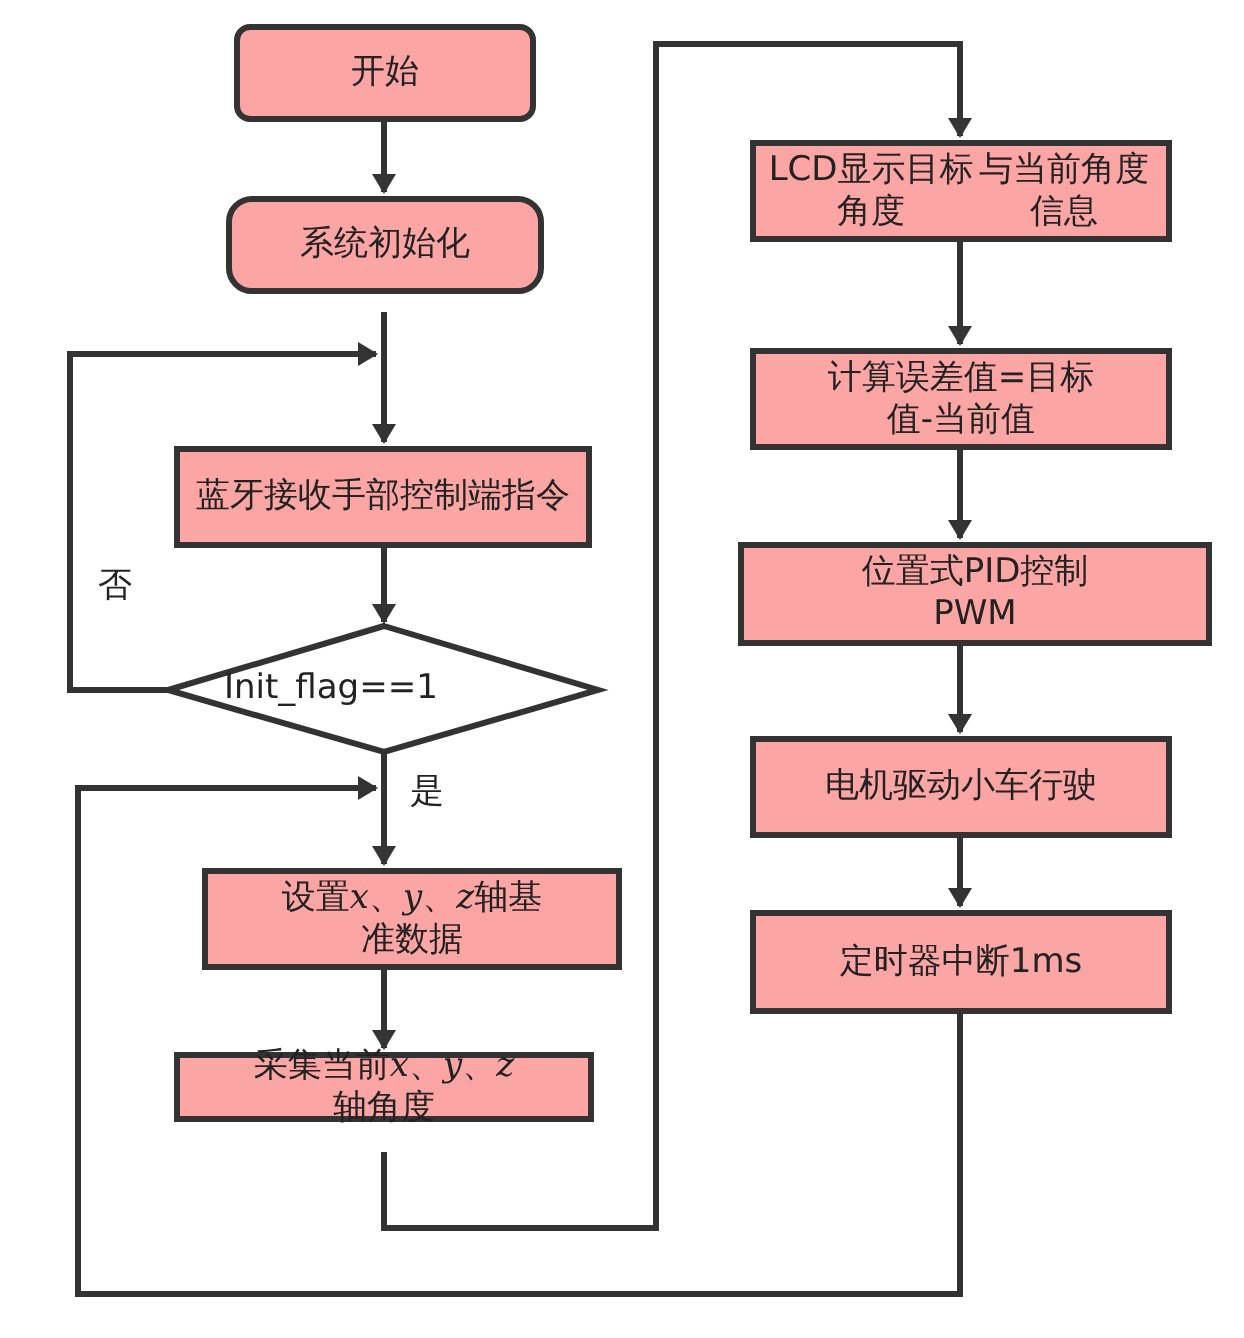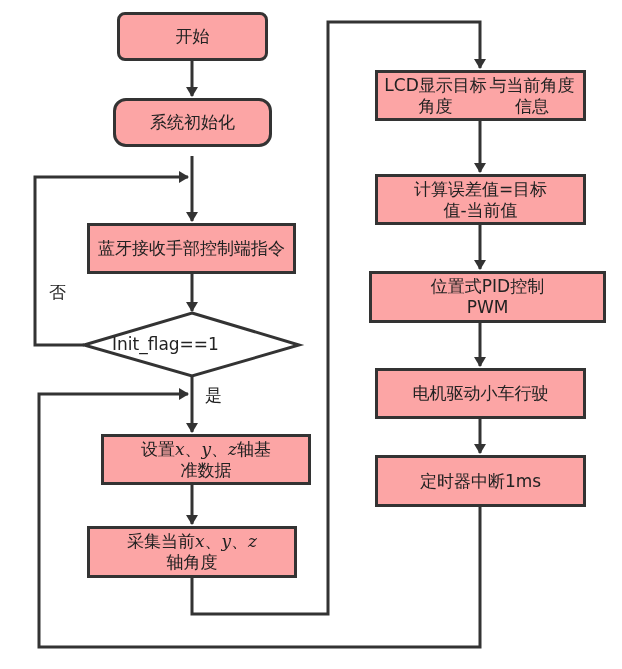--- a/index.html
+++ b/index.html
@@ -69,21 +69,21 @@
 <div class="edge-label" style="left:49px;top:281px;">否</div>
 <div class="edge-label" style="left:205px;top:384px;">是</div>
 
 <div class="node" style="left:87px;top:434px;width:210px;height:51px;flex-direction:column;margin-left:14px;">
   <span>
     <span style="display:inline">设置</span><span class="it" style="display:inline">x</span><span style="display:inline">、</span><span class="it" style="display:inline">y</span><span style="display:inline">、</span><span class="it" style="display:inline">z</span><span style="display:inline">轴基</span>
   </span>
   <span>准数据</span>
 </div>
 
-<div class="node" style="left:87px;top:526px;width:210px;height:52px;flex-direction:column;">
+<div class="node" style="left:87px;top:526px;width:210px;height:35px;flex-direction:column;">
   <span>
     <span style="display:inline">采集当前</span><span class="it" style="display:inline">x</span><span style="display:inline">、</span><span class="it" style="display:inline">y</span><span style="display:inline">、</span><span class="it" style="display:inline">z</span>
   </span>
   <span>轴角度</span>
 </div>
 
 <div class="node" style="left:375px;top:70px;width:211px;height:51px;">
   <span>LCD显示目标角度</span>
   <span>与当前角度信息</span>
 </div>

